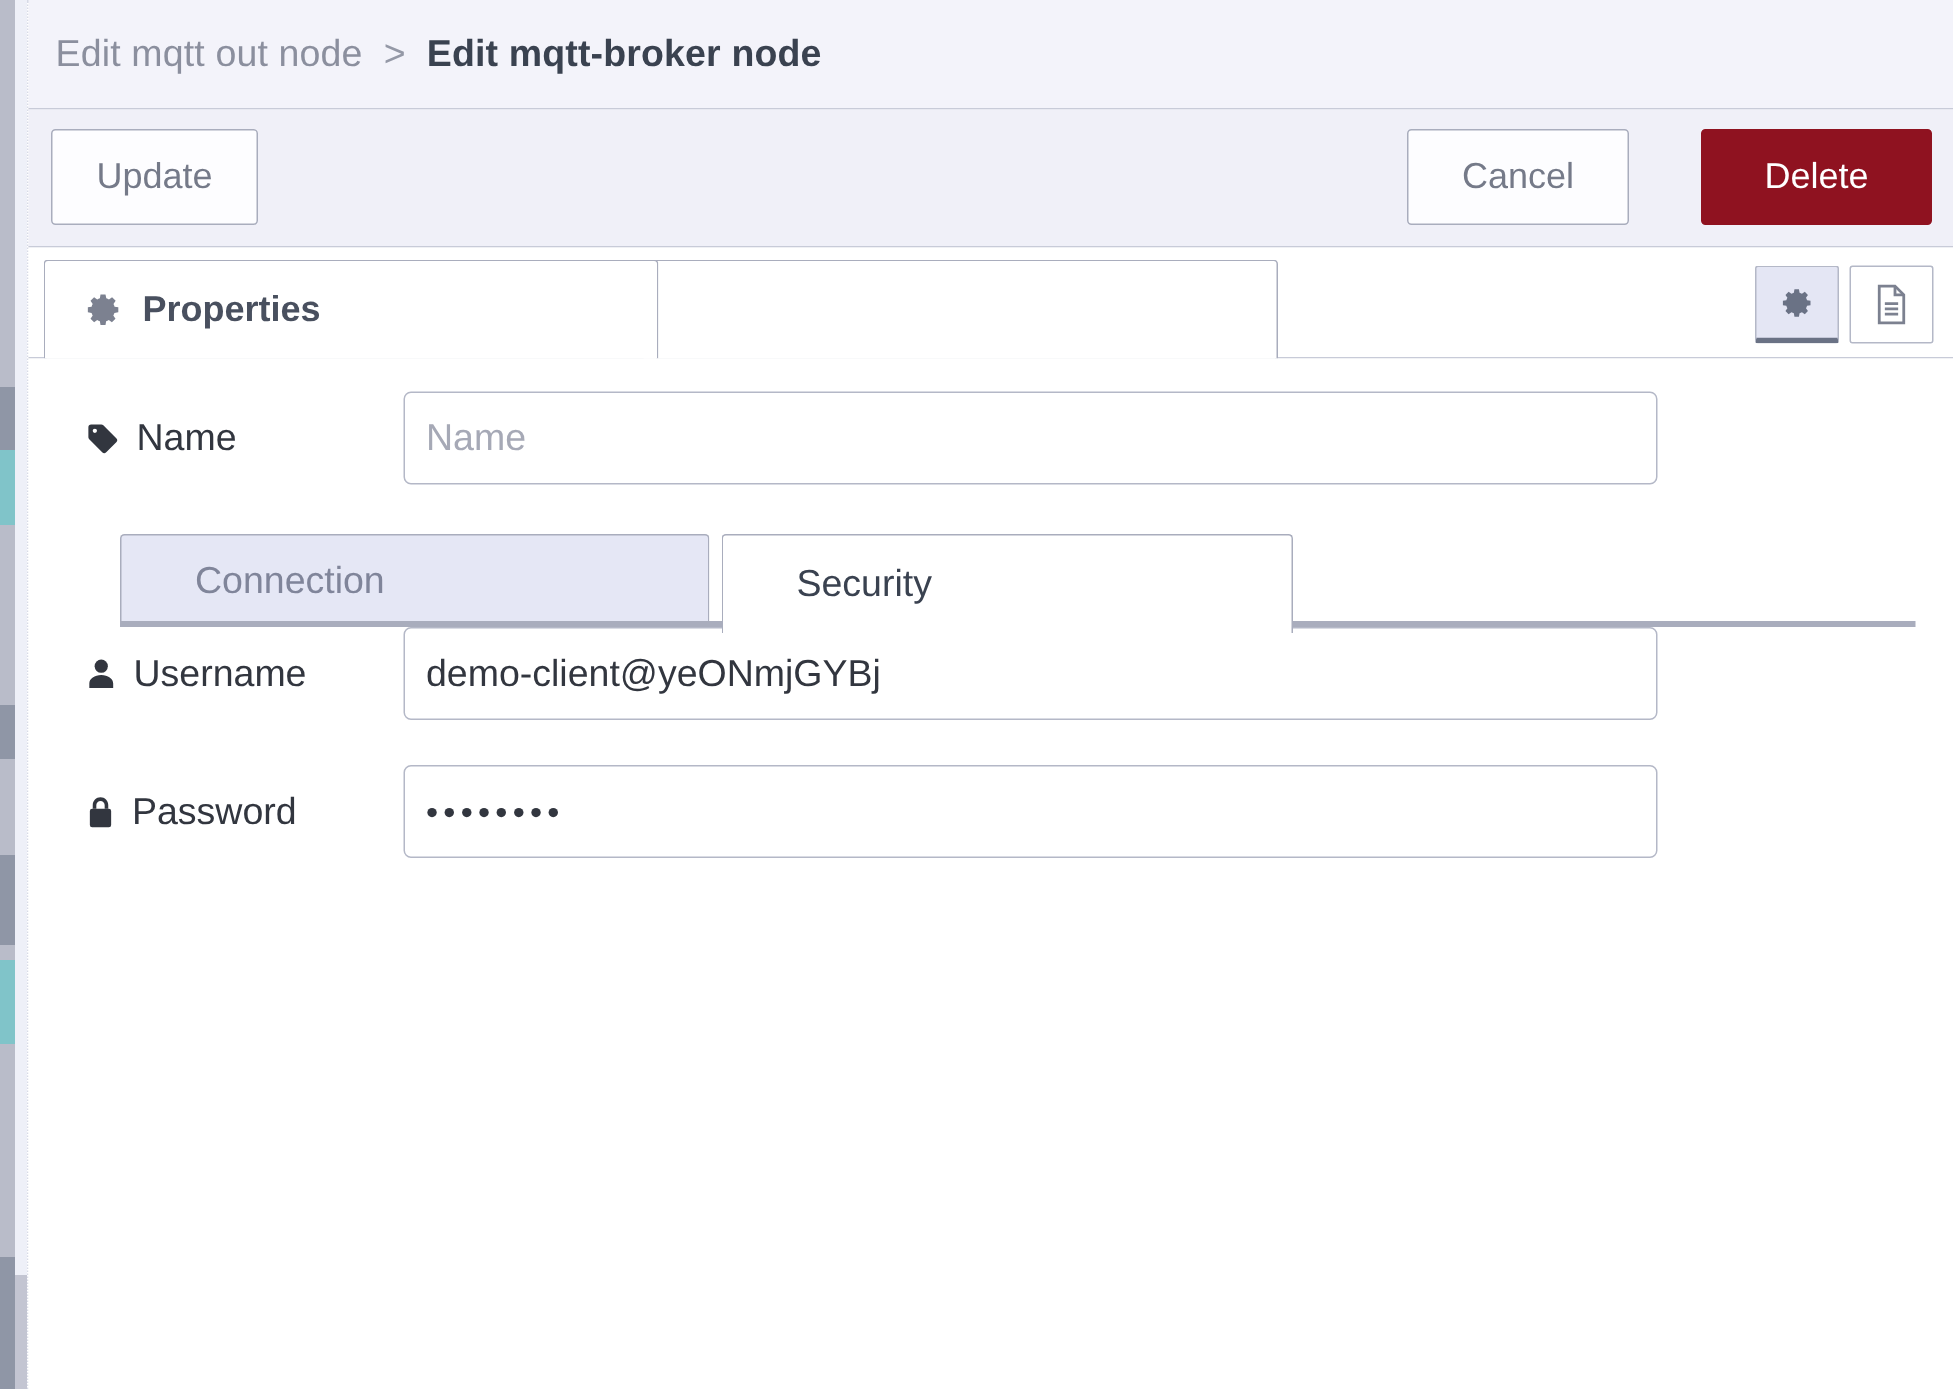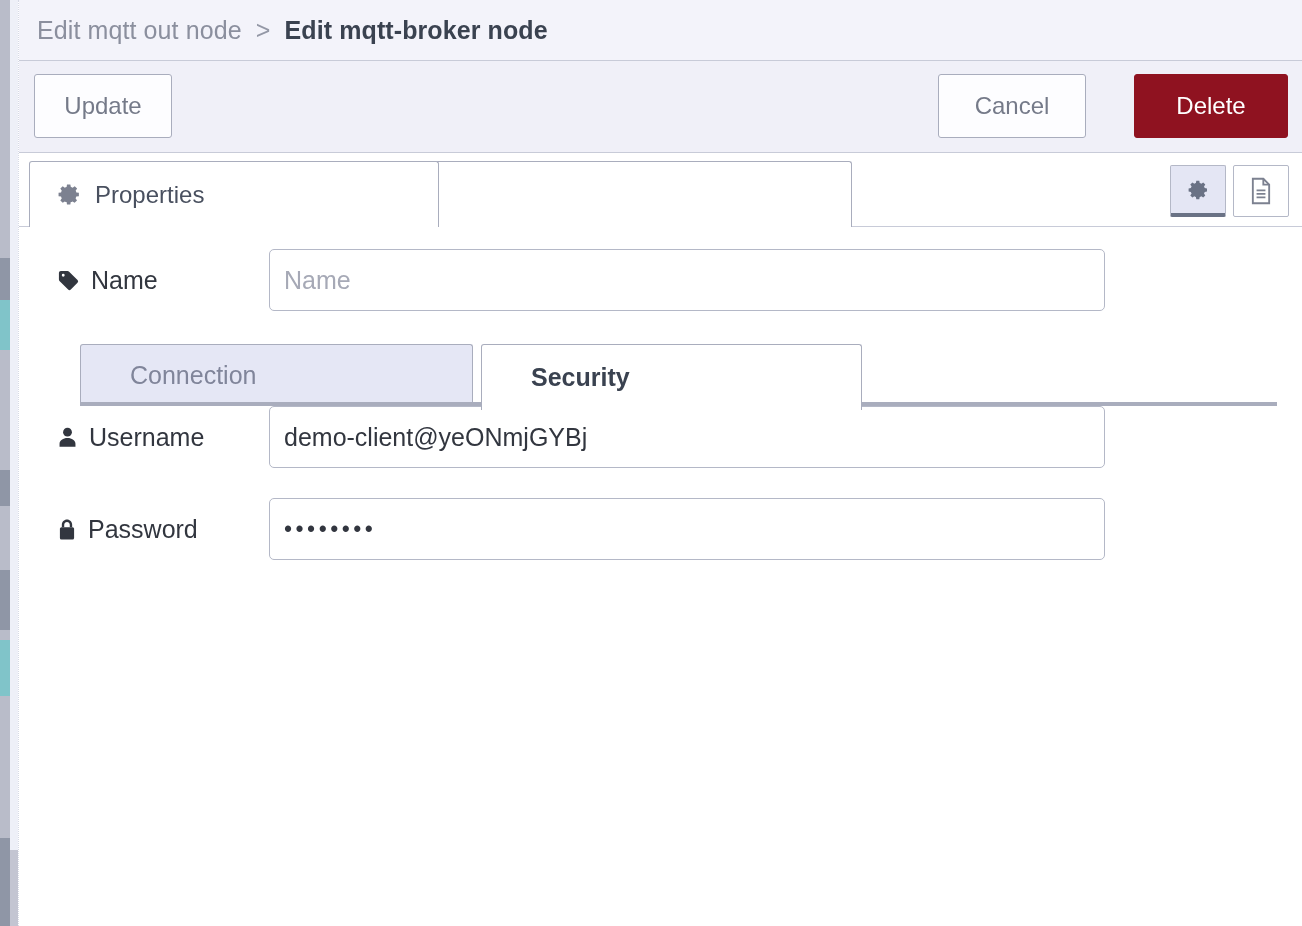--- a/index.html
+++ b/index.html
@@ -43,21 +43,21 @@
   .dialog {
     position: absolute;
     left: 18px; top: 0;
     width: 1284px; height: 926px;
     background: #ffffff;
     border-left: 1px dotted #d7dae6;
   }
 
   
   .dlg-header {
-    height: 61px;
+    height: 73px;
     background: #f3f3fa;
     border-bottom: 1px solid #c8cbd8;
     display: flex; align-items: center;
     padding-left: 18px;
   }
   .breadcrumb {
     font-size: 25px;
     letter-spacing: .1px;
     white-space: nowrap;
   }
@@ -121,21 +121,21 @@
     border: 1px solid #a9adbd;
     border-bottom: none;
     border-radius: 3px 3px 0 0;
     display: flex; align-items: center;
     padding-left: 27px;
     gap: 13px;
     z-index: 3;
     cursor: pointer;
   }
   .tab-main-label {
-    font-size: 24px; font-weight: normal; color: #49505f;
+    font-size: 24px; font-weight: bold; color: #49505f;
   }
   .tab-stub {
     position: absolute;
     left: 410px; top: 8px;
     width: 423px; height: 66px;
     background: #ffffff;
     border: 1px solid #a9adbd;
     border-bottom: none;
     border-left: none;
     border-radius: 0 3px 0 0;
@@ -219,21 +219,21 @@
     cursor: pointer;
     white-space: nowrap;
   }
   .subtab.inactive {
     background: #e5e7f5;
     color: #80859a;
   }
   .subtab.active {
     background: #ffffff;
     color: #3a4250;
-    font-weight: bold;
+    font-weight: normal;
     z-index: 3;
     height: 66px;
   }
   .subtab-0 { left: 0;   width: 393px; }
   .subtab-1 { left: 401px; width: 381px; }
   .subtab-2 { left: 788px; width: 389px; }
 
   
   .gi { display: inline-flex; align-items: center; justify-content: center; }
 </style>

